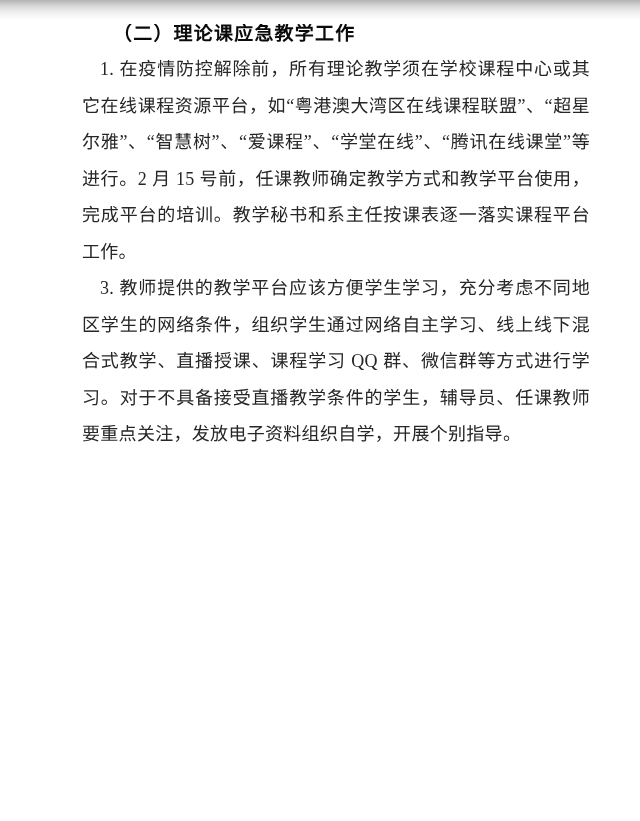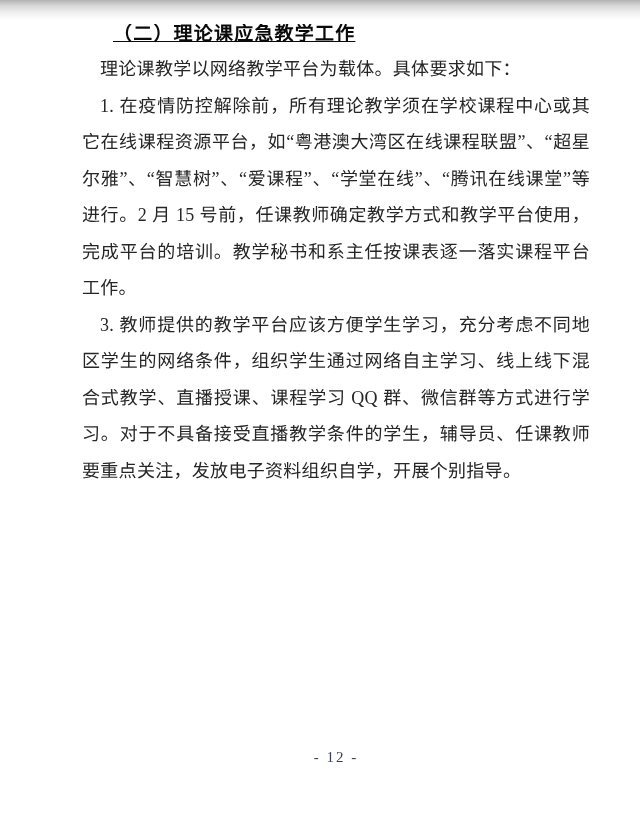--- a/index.html
+++ b/index.html
@@ -41,21 +41,20 @@
     letter-spacing: 0.3px;
   }
   .heading {
     margin: 0 0 7px 31px;
     font-size: 19px;
     font-weight: 700;
     line-height: 20px;
     color: #0a0a0a;
     letter-spacing: 1.2px;
     text-align: left;
-    text-decoration: underline;
   }
   .para {
     margin: 0;
     text-indent: 18px;
   }
   .footer {
     position: absolute;
     top: 748px;
     left: 82px;
     width: 508px;
@@ -69,24 +68,22 @@
 </head>
 <body>
 
 <div class="page">
 
   <div class="top-shade"></div>
 
   <div class="content">
     <h2 class="heading">（二）理论课应急教学工作</h2>
 
-    <p class="para">理论课教学以网络教学平台为载体。具体要求如下：</p>
 
     <p class="para">1. 在疫情防控解除前，所有理论教学须在学校课程中心或其它在线课程资源平台，如“粤港澳大湾区在线课程联盟”、“超星尔雅”、“智慧树”、“爱课程”、“学堂在线”、“腾讯在线课堂”等进行。2 月 15 号前，任课教师确定教学方式和教学平台使用，完成平台的培训。教学秘书和系主任按课表逐一落实课程平台工作。</p>
 
 
     <p class="para">3. 教师提供的教学平台应该方便学生学习，充分考虑不同地区学生的网络条件，组织学生通过网络自主学习、线上线下混合式教学、直播授课、课程学习 QQ 群、微信群等方式进行学习。对于不具备接受直播教学条件的学生，辅导员、任课教师要重点关注，发放电子资料组织自学，开展个别指导。</p>
 
   </div>
 
-  <div class="footer">- 12 -</div>
 
 </div>
 
 </body></html>

